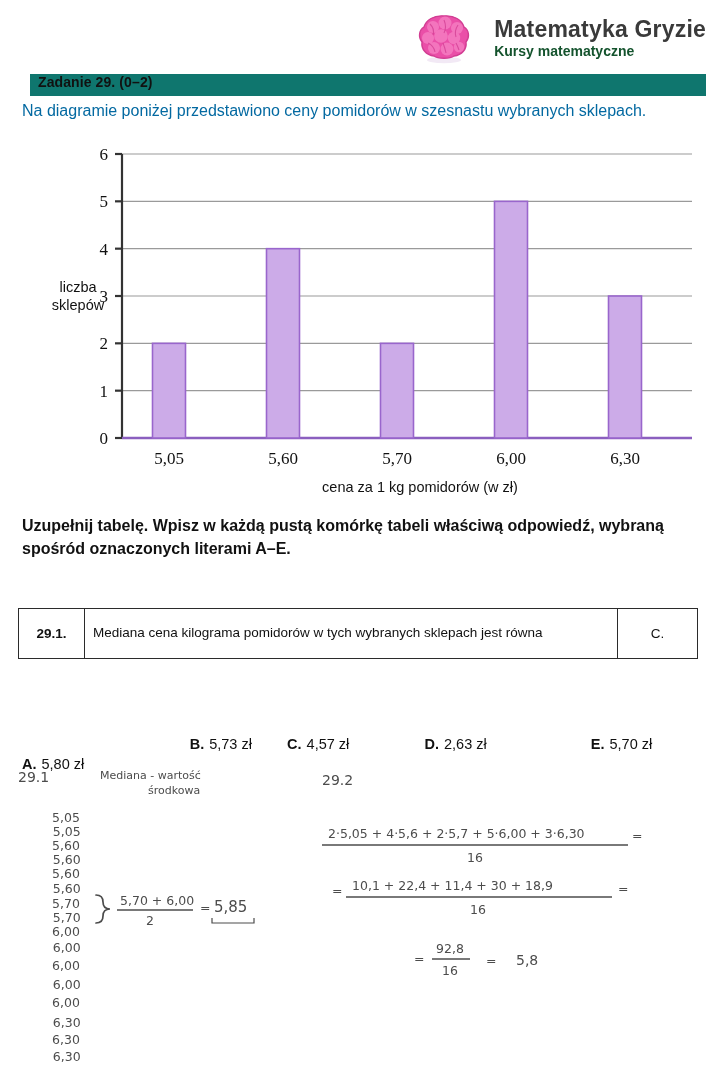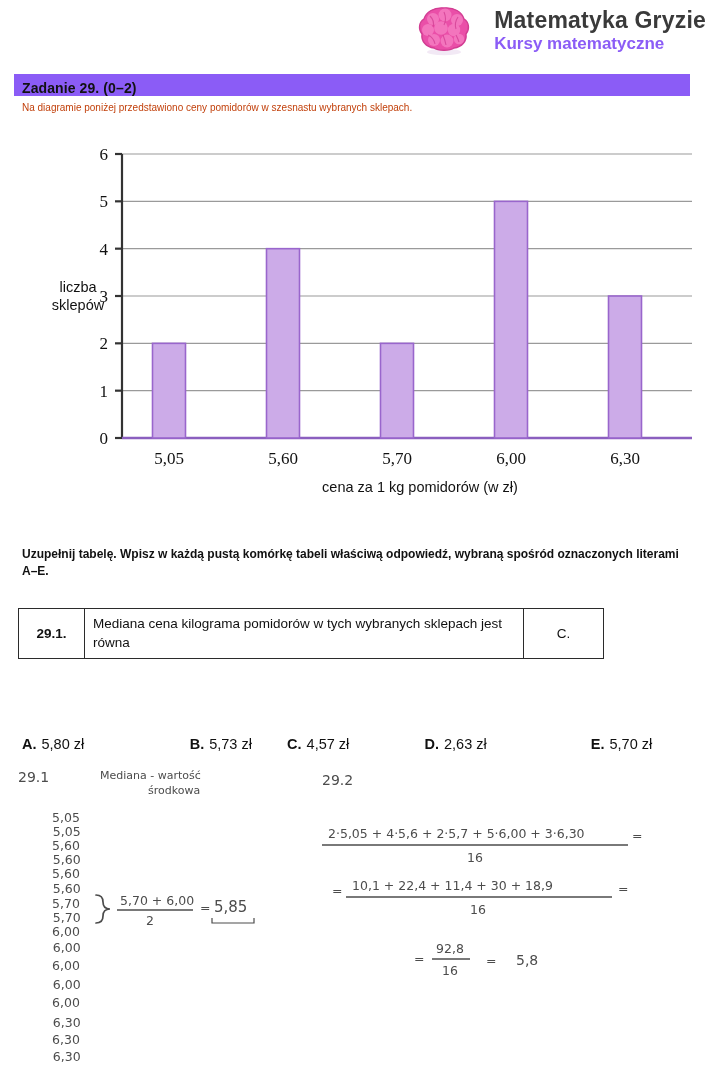--- a/index.html
+++ b/index.html
@@ -10,90 +10,90 @@
     background: #ffffff;
     font-family: "Liberation Sans", sans-serif;
     color: #111111;
     position: relative;
     overflow: hidden;
   }
 
   
   .brand {
     position: absolute;
-    top: 4px; right: 14px;
+    top: 12px; right: 14px;
     display: flex;
     align-items: center;
     gap: 22px;
   }
   .brand-logo { width: 56px; height: 52px; display:block; }
   .brand-text { line-height: 1.05; }
   .brand-title {
     font-size: 23px;
     font-weight: bold;
     color: #3a3a3a;
     letter-spacing: .2px;
     white-space: nowrap;
   }
   .brand-sub {
-    font-size: 17px;
-    font-weight: bold;
-    color: #8b5cf6;
+    font-size: 14px;
+    font-weight: bold;
+    color: #14532d;
     margin-top: 3px;
     white-space: nowrap;
   }
 
   
   .task-band {
     position: absolute;
-    left: 14px; top: 74px;
+    left: 30px; top: 74px;
     width: 676px; height: 22px;
-    background: #8b5cf6;
+    background: #0f766e;
     display: flex;
-    align-items: flex-end;
+    align-items: flex-start;
   }
   .task-band-label {
     font-size: 14px;
     font-weight: bold;
     color: #111;
     padding-left: 8px;
     letter-spacing: .1px;
   }
 
   .intro {
     position: absolute;
     left: 22px; top: 102px;
-    font-size: 10px;
-    color: #c2410c;
+    font-size: 16px;
+    color: #0369a1;
   }
 
   
   .chart-wrap {
     position: absolute;
     left: 0; top: 140px;
     width: 720px; height: 360px;
   }
   .chart-svg { display: block; }
 
   
   .instruction {
     position: absolute;
-    left: 22px; top: 546px;
+    left: 22px; top: 514px;
     width: 660px;
-    font-size: 12px;
+    font-size: 16px;
     font-weight: bold;
     line-height: 1.45;
     color: #111;
   }
 
   
   table.answers {
     position: absolute;
     left: 18px; top: 608px;
-    width: 586px;
+    width: 680px;
     border-collapse: collapse;
     table-layout: fixed;
   }
   table.answers td {
     border: 1.5px solid #2b2b2b;
     padding: 6px 8px;
     font-size: 13.5px;
     vertical-align: middle;
     color: #111;
   }
@@ -112,21 +112,21 @@
 
   
   .options {
     position: absolute;
     left: 22px; top: 736px;
     width: 676px;
     display: flex;
   }
   .opt { font-size: 14.5px; color: #111; white-space: nowrap; }
   .opt .ltr { font-weight: bold; margin-right: 5px; }
-  .opt:nth-child(1) { width: 136px; }
+  .opt:nth-child(1) { width: 136px; margin-top: 20px; }
   .opt:nth-child(2) { width: 136px; text-align: center; }
   .opt:nth-child(3) { width: 141px; }
   .opt:nth-child(4) { width: 148px; }
   .opt:nth-child(5) { width: 110px; margin-left: 22px; }
   .hw-layer { position: absolute; left: 0; top: 760px; width: 656px; height: 310px; }
   .hw-svg { display: block; }
 </style>
 </head>
 <body>
 

